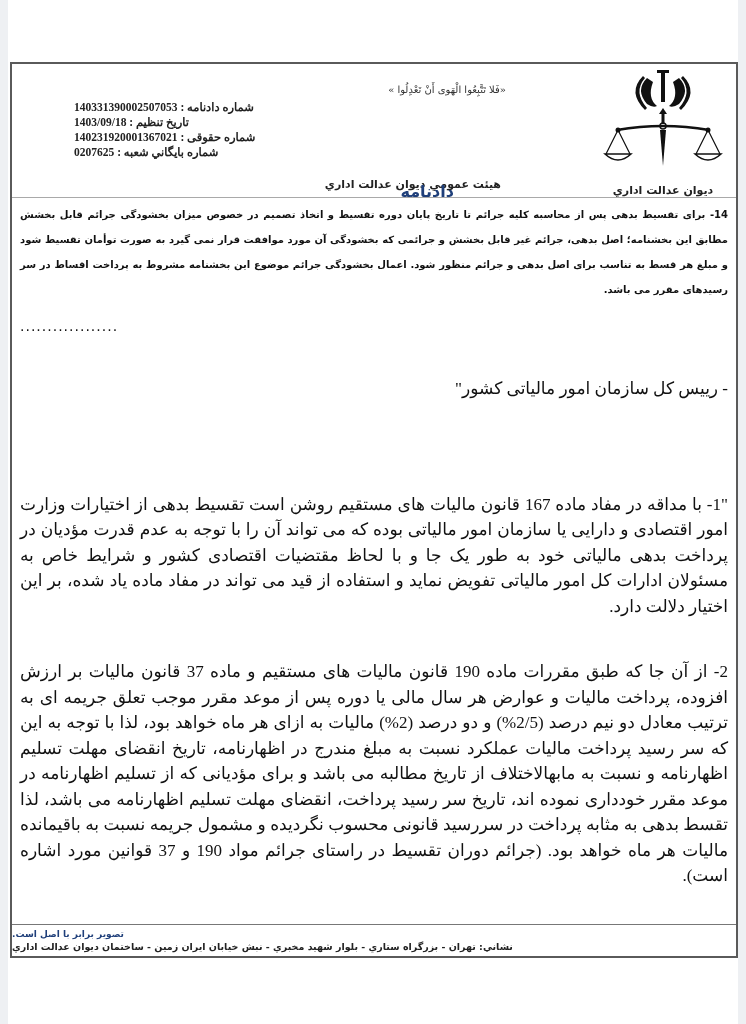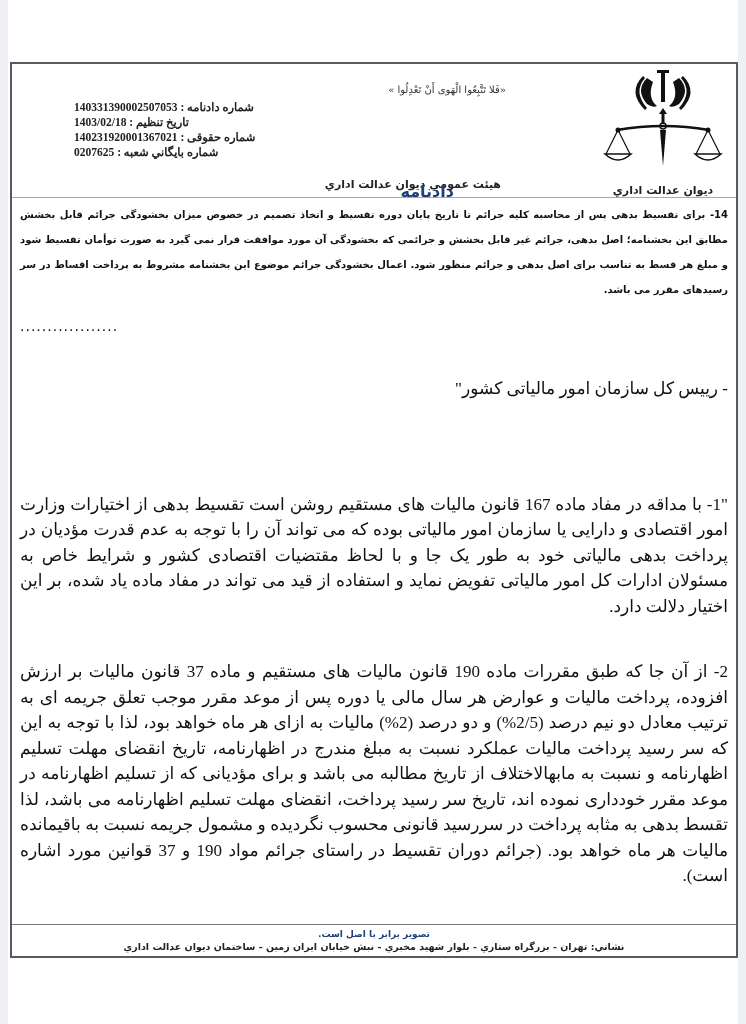--- a/index.html
+++ b/index.html
@@ -69,21 +69,21 @@
     margin-bottom: 14px;
   }
   .dots { text-align: left; font-size: 14px; letter-spacing: 1px; margin-bottom: 8px; line-height: 20px; }
   .plain {
     font-family: "Liberation Serif", "DejaVu Serif", serif;
     font-size: 17px; line-height: 25.5px; margin-top: 40px;
   }
   .gap-large { height: 50px; }
   .p-normal { margin-bottom: 8px; }
   .footer {
-    height: 33px; text-align: center; direction: rtl; padding-top: 3px;
+    height: 33px; text-align: left; direction: rtl; padding-top: 3px;
   }
   .certified { font-size: 9px; font-weight: bold; color: #1f3f7a; line-height: 12px; }
   .address { font-size: 9.5px; font-weight: bold; color: #222; line-height: 14px; }
 </style>
 </head>
 <body>
 
 <div class="edge-left"></div>
 <div class="edge-right"></div>
 
@@ -119,21 +119,21 @@
       </svg>
       <div class="emblem-caption">ديوان عدالت اداري</div>
     </div>
 
     <div class="verse">«فَلا تَتَّبِعُوا الْهَوی أَنْ تَعْدِلُوا »</div>
     <div class="board">هیئت عمومي ديوان عدالت اداري</div>
     <div class="dadnameh">دادنامه</div>
 
     <div class="meta">
       <div><span>شماره دادنامه :</span> <span>140331390002507053</span></div>
-      <div><span>تاريخ تنظيم :</span> <span>1403/02/18</span></div>
+      <div><span>تاريخ تنظيم :</span> <span>1403/09/18</span></div>
       <div><span>شماره حقوقی :</span> <span>140231920001367021</span></div>
       <div><span>شماره بايگاني شعبه :</span> <span>0207625</span></div>
     </div>
   </div>
 
   <div class="body">
     <p class="p-bold">14- برای تقسیط بدهی پس از محاسبه کلیه جرائم تا تاریخ پایان دوره تقسیط و اتخاذ تصمیم در خصوص میزان بخشودگی جرائم قابل بخشش مطابق این بخشنامه؛ اصل بدهی، جرائم غیر قابل بخشش و جرائمی که بخشودگی آن مورد موافقت قرار نمی گیرد به صورت توأمان تقسیط شود و مبلغ هر قسط به تناسب برای اصل بدهی و جرائم منظور شود. اعمال بخشودگی جرائم موضوع این بخشنامه مشروط به پرداخت اقساط در سر رسیدهای مقرر می باشد.</p>
     <div class="dots">..................</div>
     <p class="plain">- رییس کل سازمان امور مالیاتی کشور"</p>
     <div class="gap-large"></div>

